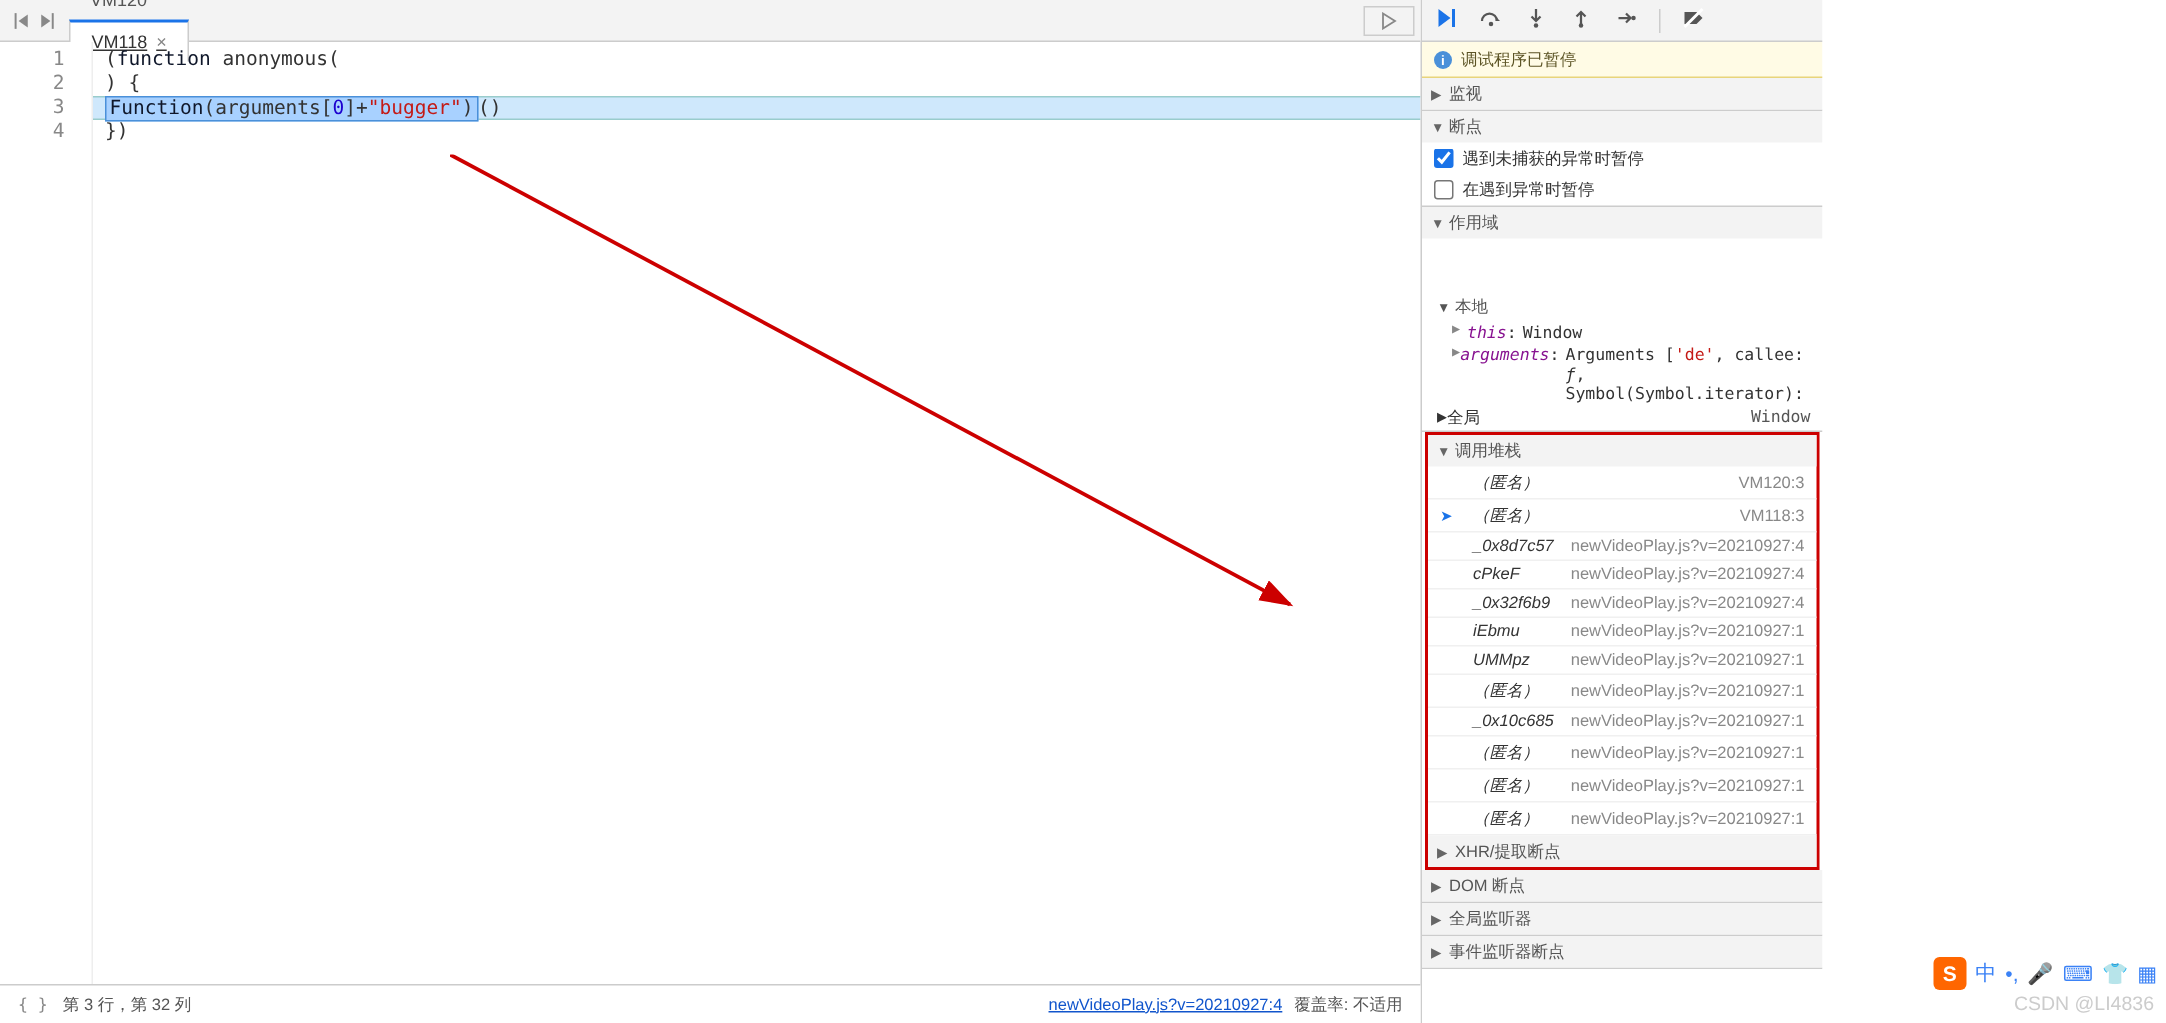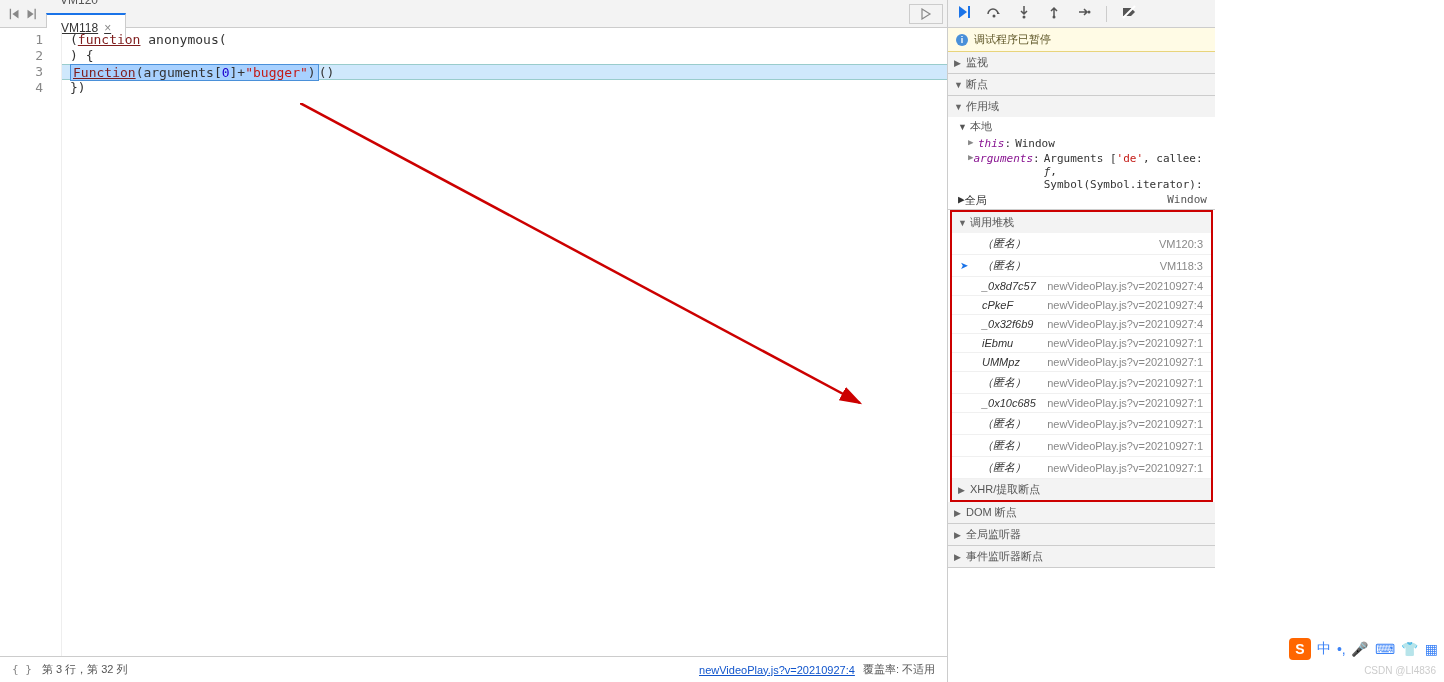--- a/index.html
+++ b/index.html
@@ -18,21 +18,21 @@
 .tab-spacer { flex: 1; }
 .play-icon-box { padding: 0 10px; border: 1px solid #ccc; margin-right: 4px; height: 20px; display:flex; align-items:center; }
 
 
 .code-area { flex: 1; display: flex; font-family: Consolas, monospace; font-size: 13px; position: relative; overflow: hidden; }
 .gutter { width: 62px; text-align: right; padding: 4px 18px 4px 0; color: #888; background: #fff; border-right: 1px solid #eee; }
 .gutter div { height: 16px; line-height: 16px; }
 .code-lines { flex: 1; padding: 4px 0; position: relative; }
 .code-line { height: 16px; line-height: 16px; padding-left: 8px; white-space: pre; }
 .code-line.highlighted { background: #cfe8fc; border-top: 1px solid #9cc; border-bottom: 1px solid #9cc; }
-.k-fn { color: #7f1d1d; text-decoration: underline; }
+.k-fn { color: #0f172a; }
 .k-str { color: #c41a16; }
 .k-num { color: #1c00cf; }
 .exec-marker { background: #a8d1ff; border: 1px solid #4a90d9; padding: 0 2px; }
 
 
 .status-bar { height: 26px; border-top: 1px solid #ccc; display: flex; align-items: center; padding: 0 12px; font-size: 11px; color: #555; background: #fff; }
 .status-bar .braces { font-family: Consolas, monospace; margin-right: 10px; color: #888; }
 .status-spacer { flex: 1; }
 .status-link { color: #1155cc; text-decoration: underline; margin-right: 8px; }
 
@@ -47,21 +47,21 @@
 
 
 .section { border-bottom: 1px solid #ccc; }
 .section-header { background: #f3f3f3; padding: 3px 6px; font-size: 11px; color: #555; display: flex; align-items: center; cursor: pointer; }
 .section-header .tri { width: 10px; display: inline-block; color: #666; font-size: 9px; margin-right: 2px; }
 .section-body { font-size: 11px; }
 .checkbox-row { display: flex; align-items: center; padding: 3px 8px; gap: 6px; }
 .checkbox-row input { width: 13px; height: 13px; accent-color: #1a73e8; }
 
 
-.scope-sub { padding: 2px 8px 2px 10px; color: #555; font-size: 11px; }
+.scope-sub { padding: 2px 8px 2px 10px; color: #555; font-size: 11px; margin-top: 36px; }
 .scope-item { padding: 1px 8px 1px 20px; font-family: Consolas, monospace; font-size: 11px; display: flex; }
 .scope-item .tri { color: #888; width: 10px; font-size: 9px; }
 .scope-key { color: #881391; font-style: italic; }
 .scope-val { color: #333; margin-left: 4px; }
 .scope-str { color: #c41a16; }
 .scope-fn { font-style: italic; }
 .scope-global { padding: 1px 8px 1px 10px; font-family: Consolas, monospace; font-size: 11px; display: flex; }
 .global-val { margin-left: auto; color: #555; }
 
 
@@ -69,21 +69,21 @@
 .stack-row { display: flex; padding: 3px 8px; border-bottom: 1px solid #f0f0f0; font-size: 11px; align-items: center; }
 .stack-name { flex: 1; padding-left: 12px; font-style: italic; }
 .stack-loc { color: #888; font-size: 11px; }
 .stack-current { position: relative; }
 .stack-arrow { color: #1a73e8; font-size: 10px; width: 10px; display: inline-block; }
 
 
 .anno-arrow { position: absolute; pointer-events: none; z-index: 50; }
 
 
-.watermark { position: absolute; bottom: 6px; right: 8px; font-size: 10px; color: #ccc; }
+.watermark { position: absolute; bottom: 6px; right: 8px; font-size: 13px; color: #ccc; }
 .ime-bar { position: absolute; right: 6px; bottom: 22px; display: flex; gap: 6px; align-items: center; }
 .ime-bar .sogou { width: 22px; height: 22px; background: #ff6600; border-radius: 4px; color: #fff; font-weight: bold; display: flex; align-items: center; justify-content: center; font-size: 14px; }
 .ime-bar .glyph { color: #3b82f6; font-size: 14px; }
 
 .right-scroll { overflow-y: auto; flex: 1; position: relative; }
 </style>
 </head>
 <body>
 
 <div class="container">
@@ -187,20 +187,28 @@
             <span>监视</span>
           </div>
       </div>
 
       <div class="section">
         <div class="section-header">
             <span class="tri">▼</span>
             <span>断点</span>
           </div>
         <div class="section-body">
+          <label class="checkbox-row">
+              <input type="checkbox" checked="" style="">
+              <span>遇到未捕获的异常时暂停</span>
+            </label>
+          <label class="checkbox-row">
+              <input type="checkbox" style="">
+              <span>在遇到异常时暂停</span>
+            </label>
         </div>
       </div>
 
       <div class="section">
         <div class="section-header">
             <span class="tri">▼</span>
             <span>作用域</span>
           </div>
         <div class="section-body">
           <div class="scope-sub"><span class="tri" style="font-size:9px;">▼</span> <span>本地</span></div>

